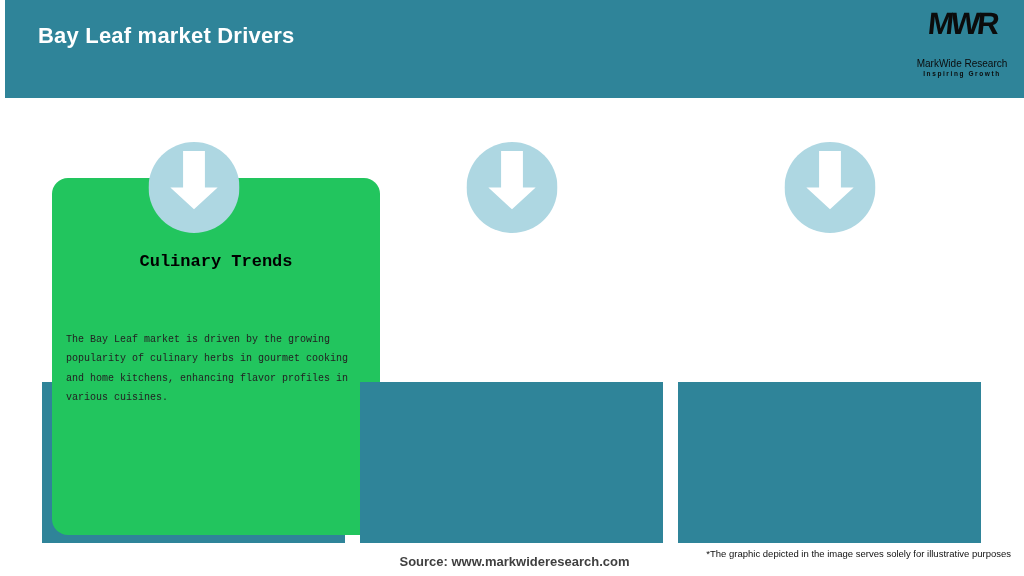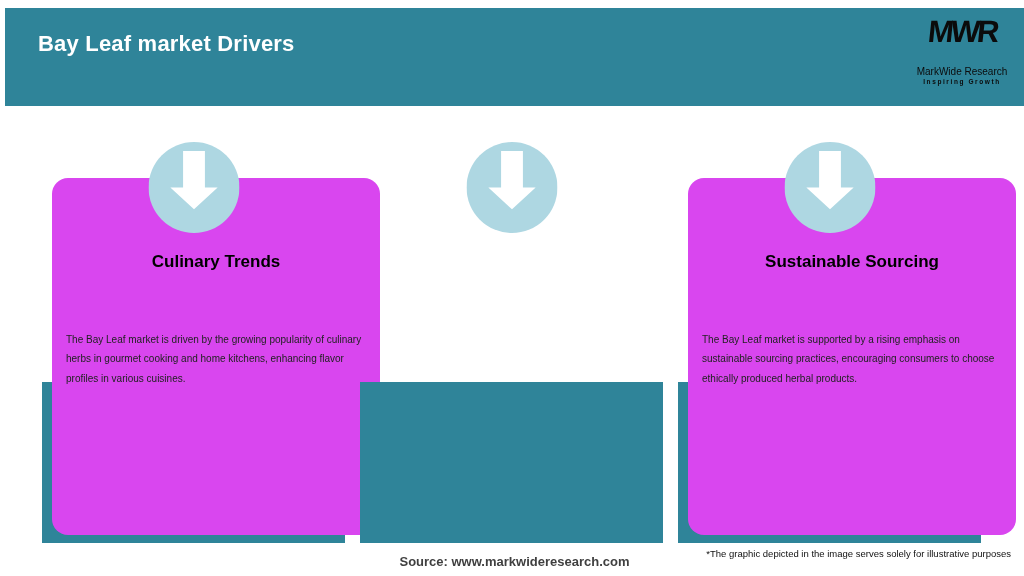--- a/index.html
+++ b/index.html
@@ -8,21 +8,21 @@
     position: relative;
     width: 1024px; height: 576px;
     overflow: hidden;
     background: #ffffff;
     font-family: "Liberation Sans", sans-serif;
   }
 
   
   .header {
     position: absolute;
-    left: 5px; top: 8px; right: 0;
+    left: 5px; top: 0; right: 0;
     height: 98px;
     background: #2f8499;
   }
   .page-title {
     position: absolute;
     left: 33px; top: 23px;
     font-size: 22px;
     font-weight: bold;
     color: #ffffff;
     letter-spacing: 0.2px;
@@ -71,22 +71,23 @@
   .teal-backing {
     position: absolute;
     left: 0; top: 382px;
     width: 303px; height: 161px;
     background: #2f8499;
   }
   .card {
     position: absolute;
     left: 10px; top: 178px;
     width: 328px; height: 357px;
-    background: #d946ef;
+    background: #22c55e;
     border-radius: 16px;
+    font-family: Liberation Mono, monospace;
   }
   .card-title {
     margin-top: 73px;
     text-align: center;
     font-size: 17px;
     font-weight: bold;
     color: #000000;
     line-height: 22px;
   }
   .card-body {
@@ -148,24 +149,20 @@
 <div class="card-group g2">
   <div class="teal-backing"></div>
   <svg class="badge" viewBox="0 0 100 100">
     <circle cx="50" cy="50" r="50" fill="#aed7e2"></circle>
     <path d="M38 10 L62 10 L62 50 L76 50 L50 74 L24 50 L38 50 Z" fill="#ffffff"></path>
   </svg>
 </div>
 
 <div class="card-group g3">
   <div class="teal-backing"></div>
-  <div class="card">
-    <div class="card-title">Sustainable Sourcing</div>
-    <div class="card-body">The Bay Leaf market is supported by a rising emphasis on sustainable sourcing practices, encouraging consumers to choose ethically produced herbal products.</div>
-  </div>
   <svg class="badge" viewBox="0 0 100 100">
     <circle cx="50" cy="50" r="50" fill="#aed7e2"></circle>
     <path d="M38 10 L62 10 L62 50 L76 50 L50 74 L24 50 L38 50 Z" fill="#ffffff"></path>
   </svg>
 </div>
 
 <div class="source-line">Source: www.markwideresearch.com</div>
 <div class="disclaimer">*The graphic depicted in the image serves solely for illustrative purposes</div>
 
 </body></html>

